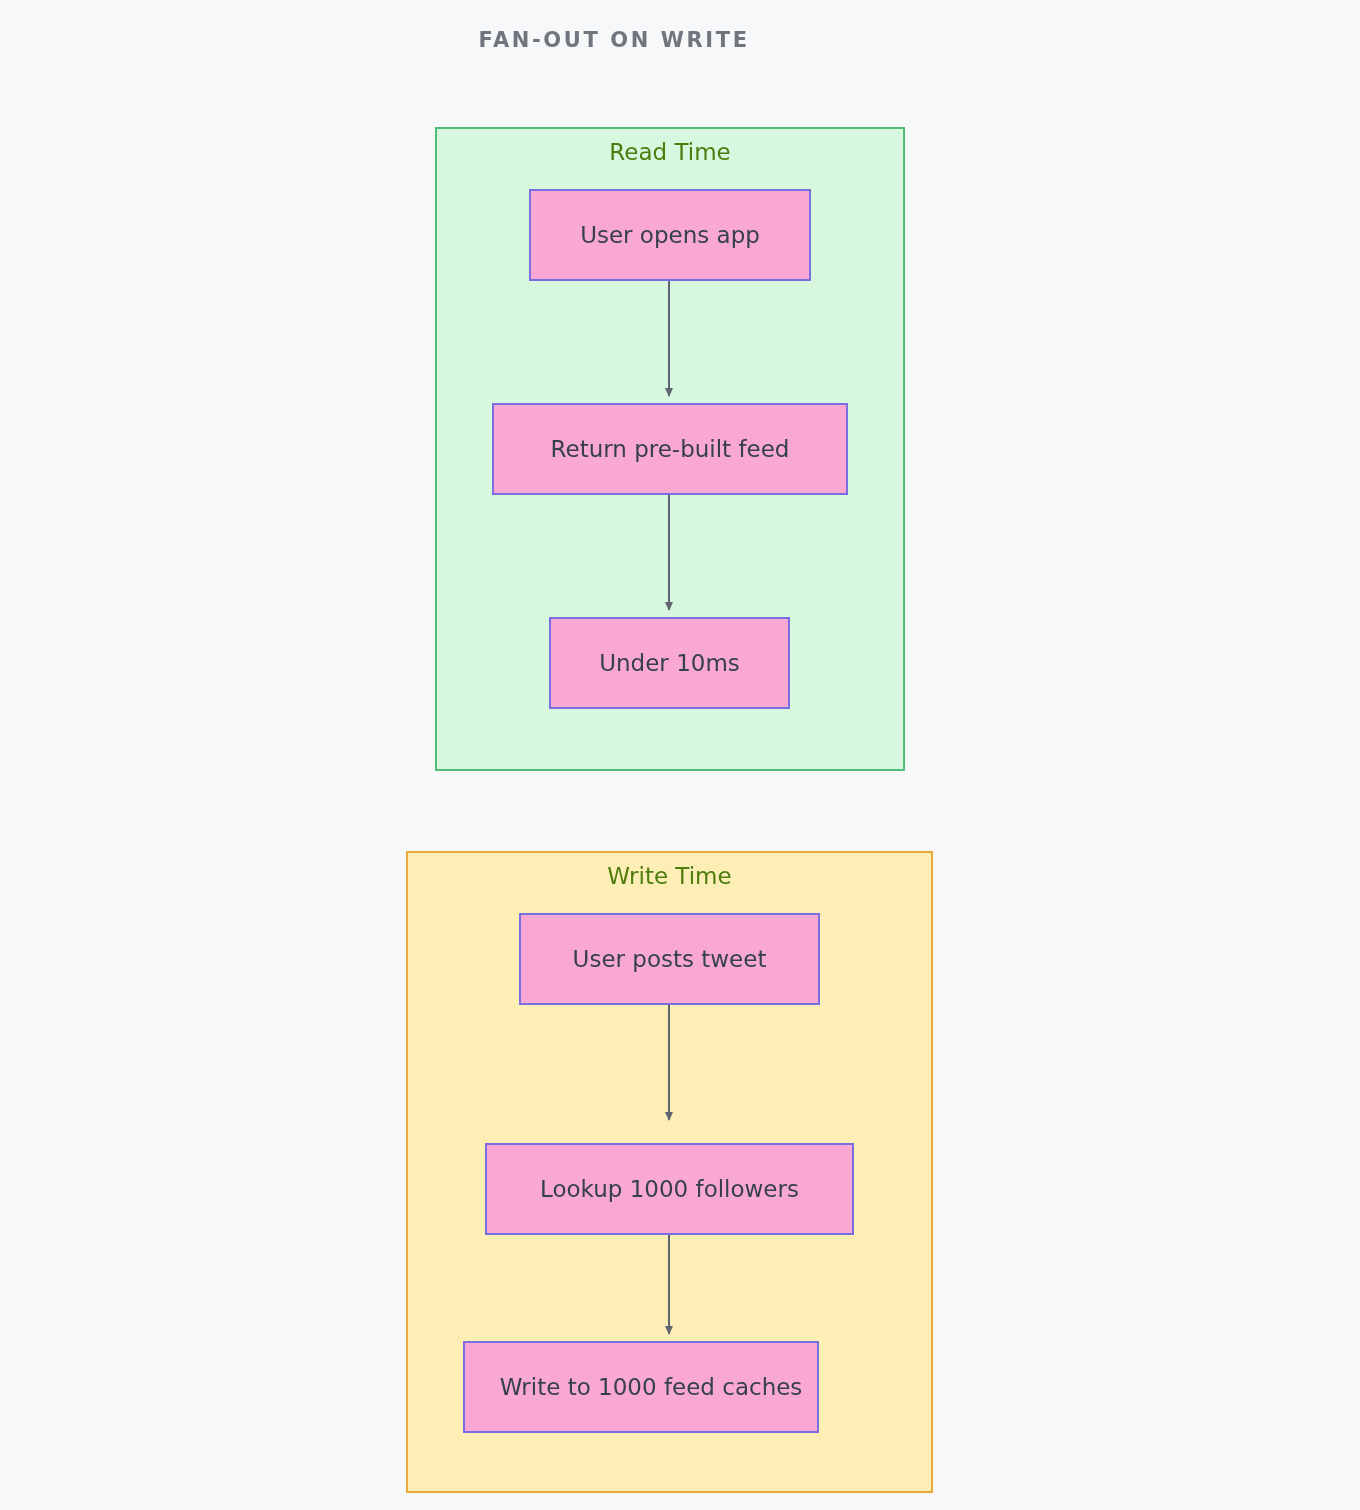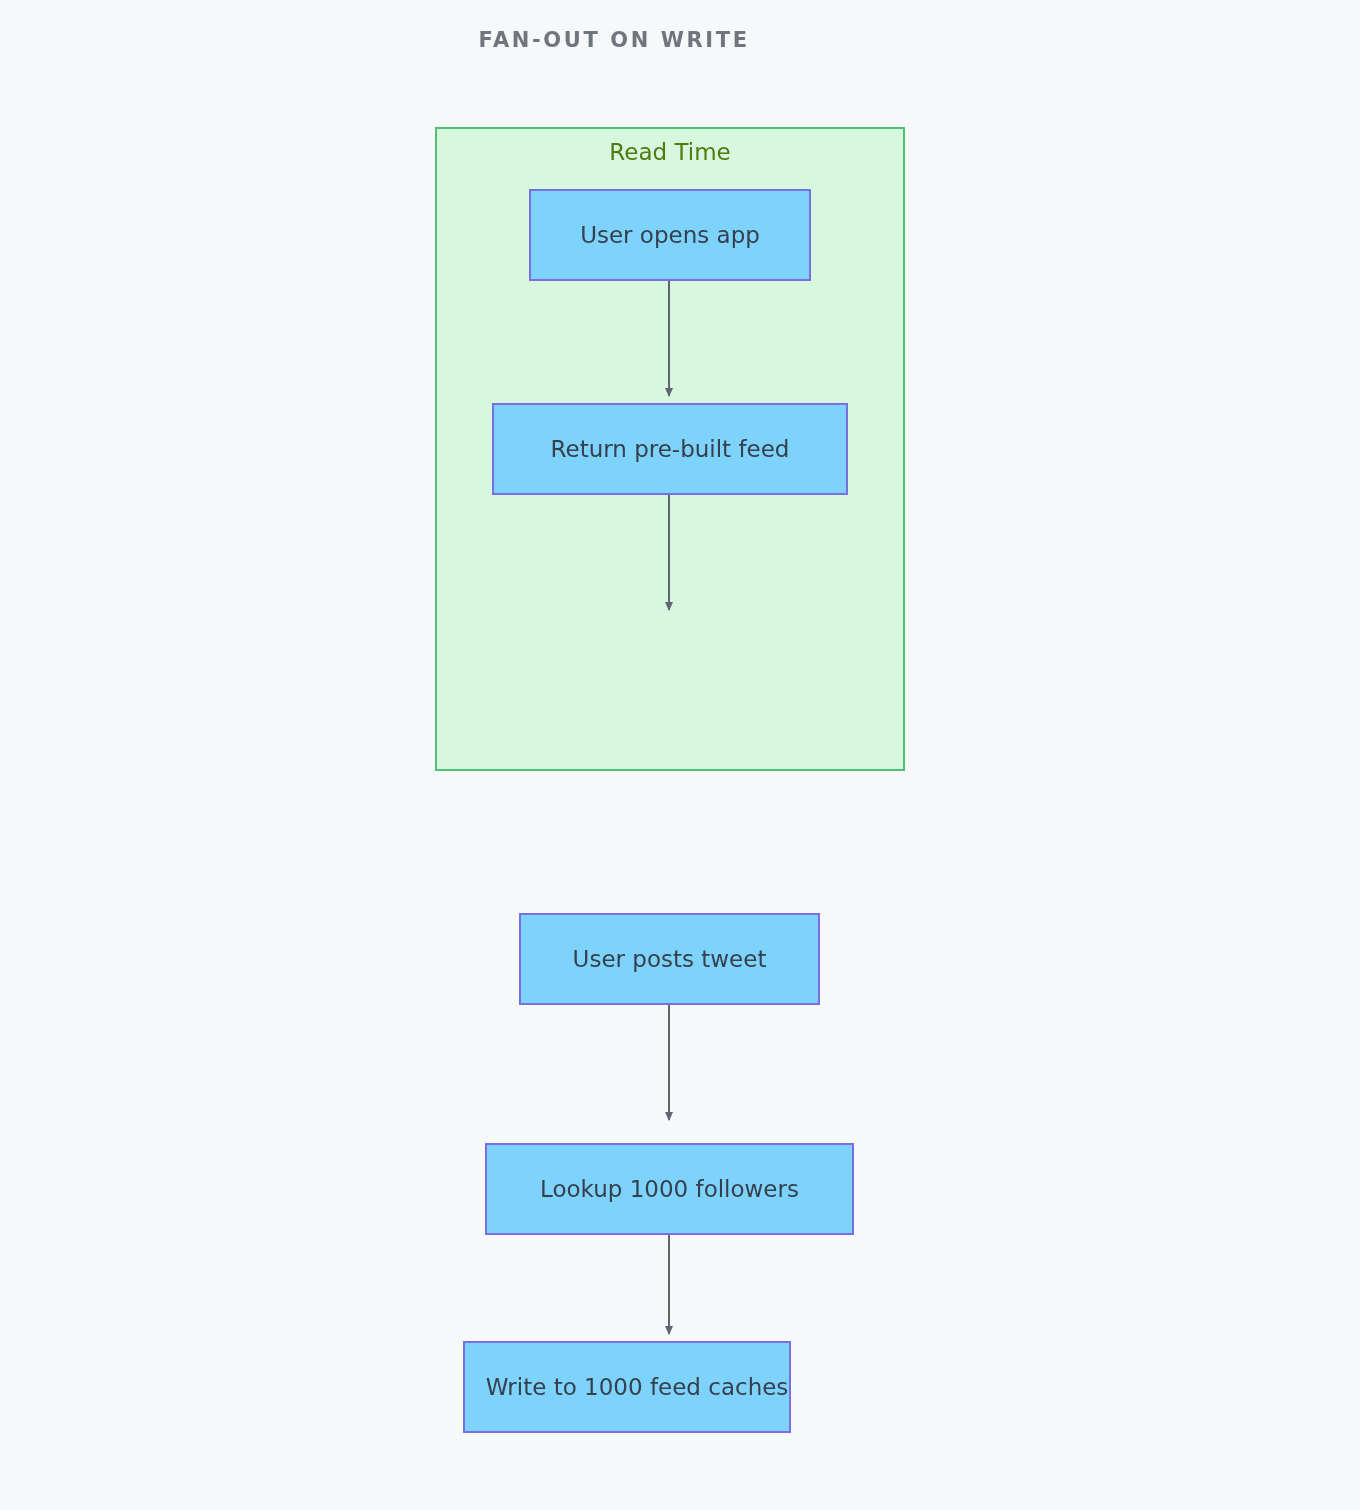--- a/index.html
+++ b/index.html
@@ -65,40 +65,40 @@
     text-align: center;
     font-size: 23px;
     color: #4d7c0f;
     font-family: "DejaVu Sans", "Liberation Sans", sans-serif;
   }
 
   
   .node {
     position: absolute;
     box-sizing: border-box;
-    background: #7dd3fc;
+    background: #f9a8d4;
     border: 2px solid #7a6fe0;
     display: flex;
     align-items: center;
     justify-content: center;
     color: #363f4c;
     font-size: 23px;
     font-family: "DejaVu Sans", "Liberation Sans", sans-serif;
     white-space: nowrap;
   }
 
   
   .node.n-user-opens-app   { left: 529px; top: 189px; width: 282px; height: 92px; }
   .node.n-return-feed      { left: 492px; top: 403px; width: 356px; height: 92px; }
   .node.n-under-10ms       { left: 549px; top: 617px; width: 241px; height: 92px; }
 
   
   .node.n-user-posts-tweet { left: 519px; top: 913px; width: 301px; height: 92px; }
   .node.n-lookup-followers { left: 485px; top: 1127px; width: 369px; height: 92px; margin-top: 16px; }
-  .node.n-write-caches     { left: 463px; top: 1341px; width: 328px; height: 92px; padding-left: 20px; }
+  .node.n-write-caches     { left: 463px; top: 1341px; width: 356px; height: 92px; padding-left: 20px; }
 
   
   .edges {
     position: absolute;
     left: 0;
     top: 0;
     width: 1360px;
     height: 1510px;
     pointer-events: none;
   }
@@ -107,20 +107,23 @@
 <body>
 
 <div class="canvas">
 
   <div class="diagram-title">FAN-OUT ON WRITE</div>
 
   <div class="subgraph read">
     <div class="subgraph-label">Read Time</div>
   </div>
 
+  <div class="subgraph write">
+    <div class="subgraph-label">Write Time</div>
+  </div>
 
   <svg class="edges" viewBox="0 0 1360 1510" width="1360" height="1510">
     <defs>
       <marker id="arrowhead" markerWidth="10" markerHeight="10" refX="8" refY="4" orient="auto" markerUnits="userSpaceOnUse">
         <path d="M0,0 L9,4 L0,8 z" fill="#5f6672"></path>
       </marker>
     </defs>
 
     <line x1="669" y1="281" x2="669" y2="396" stroke="#5f6672" stroke-width="2" marker-end="url(#arrowhead)"></line>
     <line x1="669" y1="495" x2="669" y2="610" stroke="#5f6672" stroke-width="2" marker-end="url(#arrowhead)"></line>
@@ -130,20 +133,23 @@
   </svg>
 
   <div class="node n-user-opens-app">
     <span>User opens app</span>
   </div>
 
   <div class="node n-return-feed">
     <span>Return pre-built feed</span>
   </div>
 
+  <div class="node n-under-10ms">
+    <span>Under 10ms</span>
+  </div>
 
   <div class="node n-user-posts-tweet">
     <span>User posts tweet</span>
   </div>
 
   <div class="node n-lookup-followers">
     <span>Lookup 1000 followers</span>
   </div>
 
   <div class="node n-write-caches">

